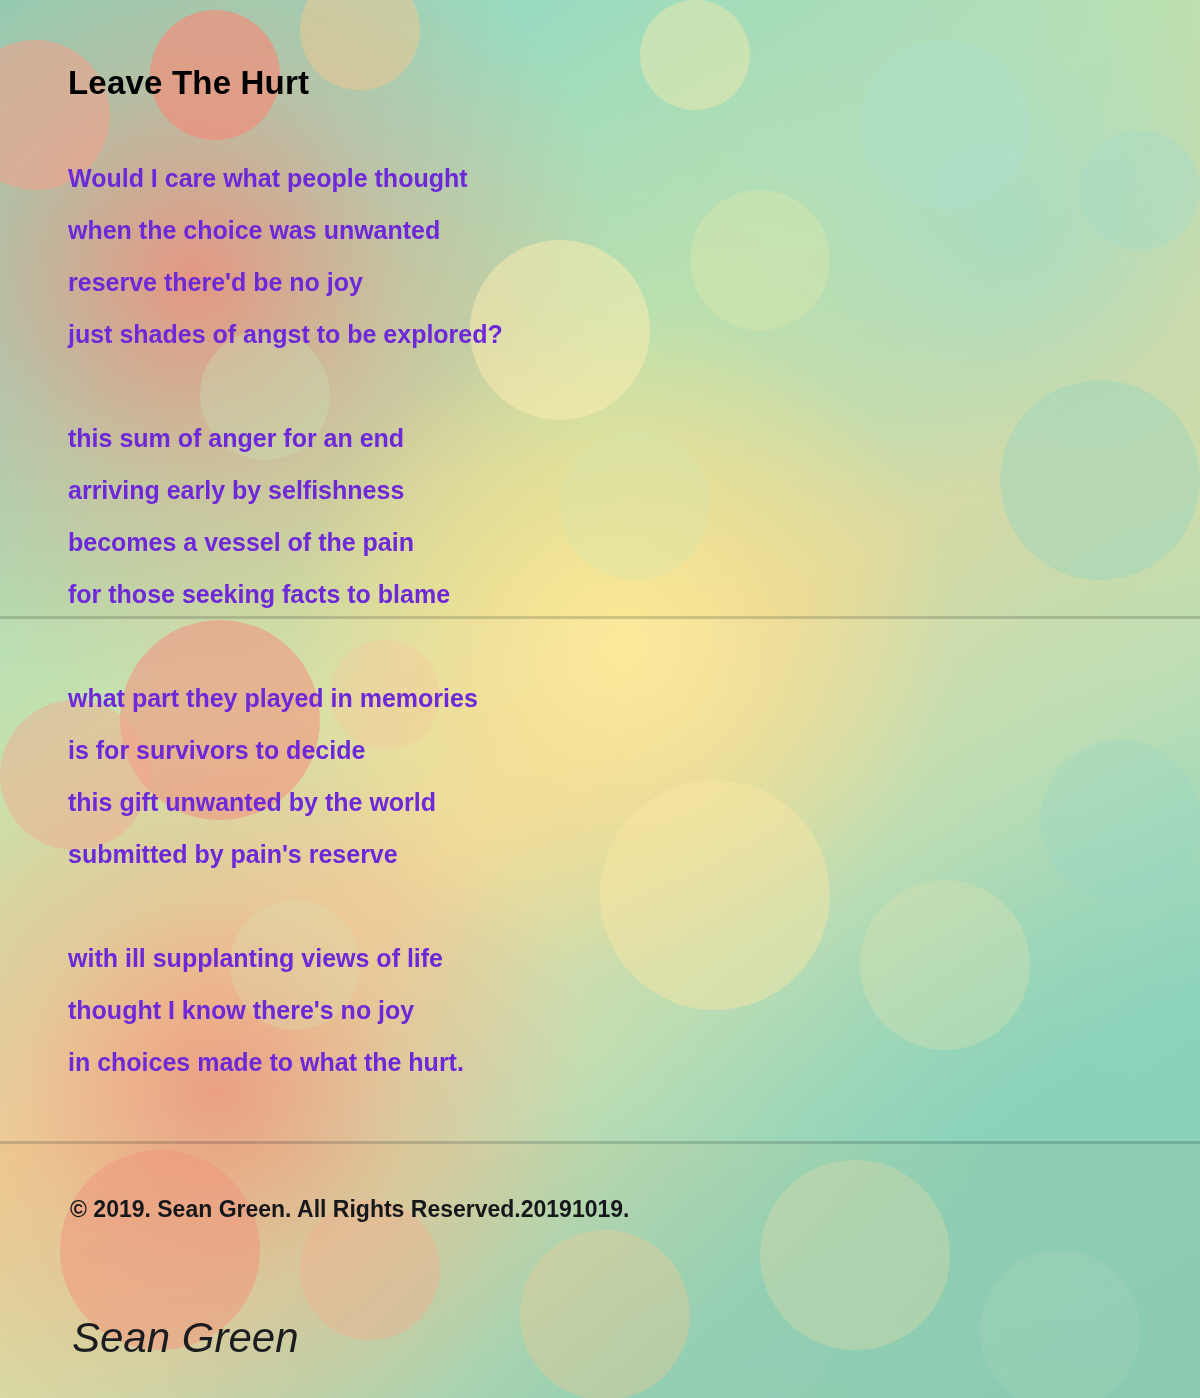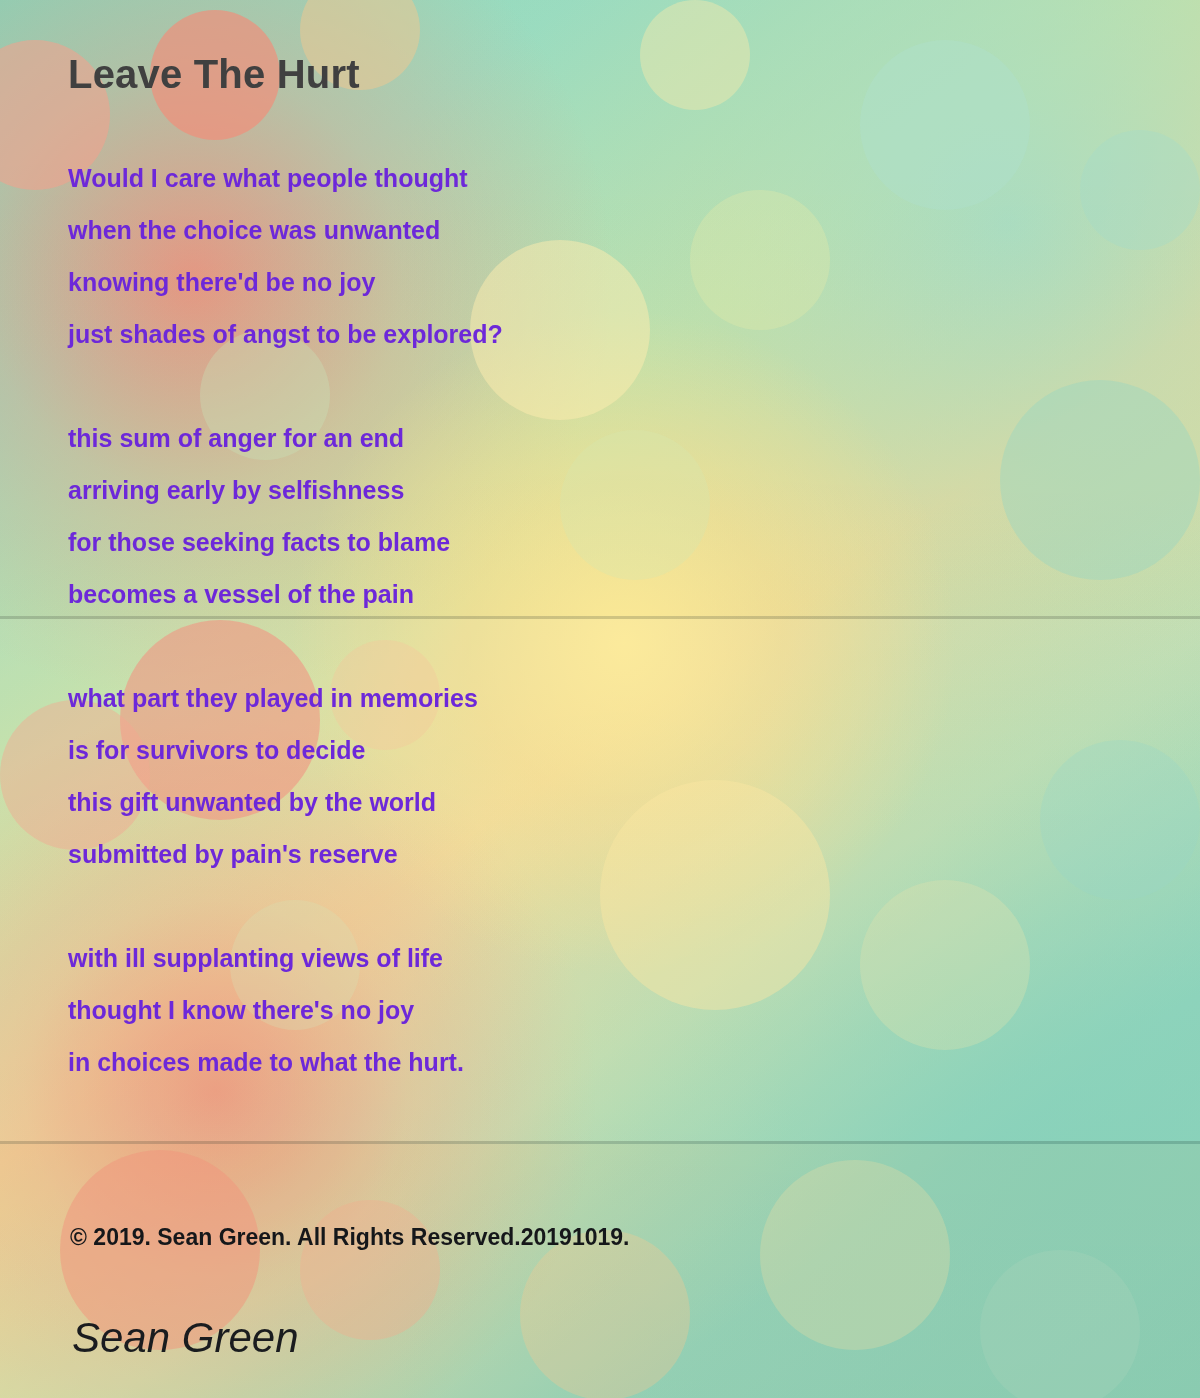--- a/index.html
+++ b/index.html
@@ -68,24 +68,24 @@
   
   .content {
     position: absolute;
     inset: 0;
     padding: 0;
   }
 
   .poem-title {
     position: absolute;
     left: 68px;
-    top: 52px;
-    font-size: 40px;
+    top: 64px;
+    font-size: 33px;
     font-weight: bold;
-    color: #404040;
+    color: #000000;
     letter-spacing: 0.2px;
   }
 
   .stanzas {
     position: absolute;
     left: 68px;
     top: 152px;
     width: 1060px;
   }
 
@@ -100,21 +100,20 @@
     white-space: pre;
   }
 
   .copyright {
     position: absolute;
     left: 70px;
     top: 1196px;
     font-size: 23px;
     font-weight: bold;
     color: #15171a;
-    margin-top: 28px;
   }
 
   .author {
     position: absolute;
     left: 72px;
     top: 1314px;
     font-size: 42px;
     font-style: italic;
     color: #1a1c1f;
     font-family: "Liberation Sans", sans-serif;
@@ -159,29 +158,29 @@
 
   <div class="content">
 
     <div class="poem-title">Leave The Hurt</div>
 
     <div class="stanzas">
 
       <div class="stanza">
         <div class="line">Would I care what people thought</div>
         <div class="line">when the choice was unwanted</div>
-        <div class="line">knowing there'd be no joy</div>
+        <div class="line">reserve there'd be no joy</div>
         <div class="line">just shades of angst to be explored?</div>
       </div>
 
       <div class="stanza">
         <div class="line">this sum of anger for an end</div>
         <div class="line">arriving early by selfishness</div>
+        <div class="line">becomes a vessel of the pain</div>
         <div class="line">for those seeking facts to blame</div>
-        <div class="line">becomes a vessel of the pain</div>
       </div>
 
       <div class="stanza">
         <div class="line">what part they played in memories</div>
         <div class="line">is for survivors to decide</div>
         <div class="line">this gift unwanted by the world</div>
         <div class="line">submitted by pain's reserve</div>
       </div>
 
       <div class="stanza">

